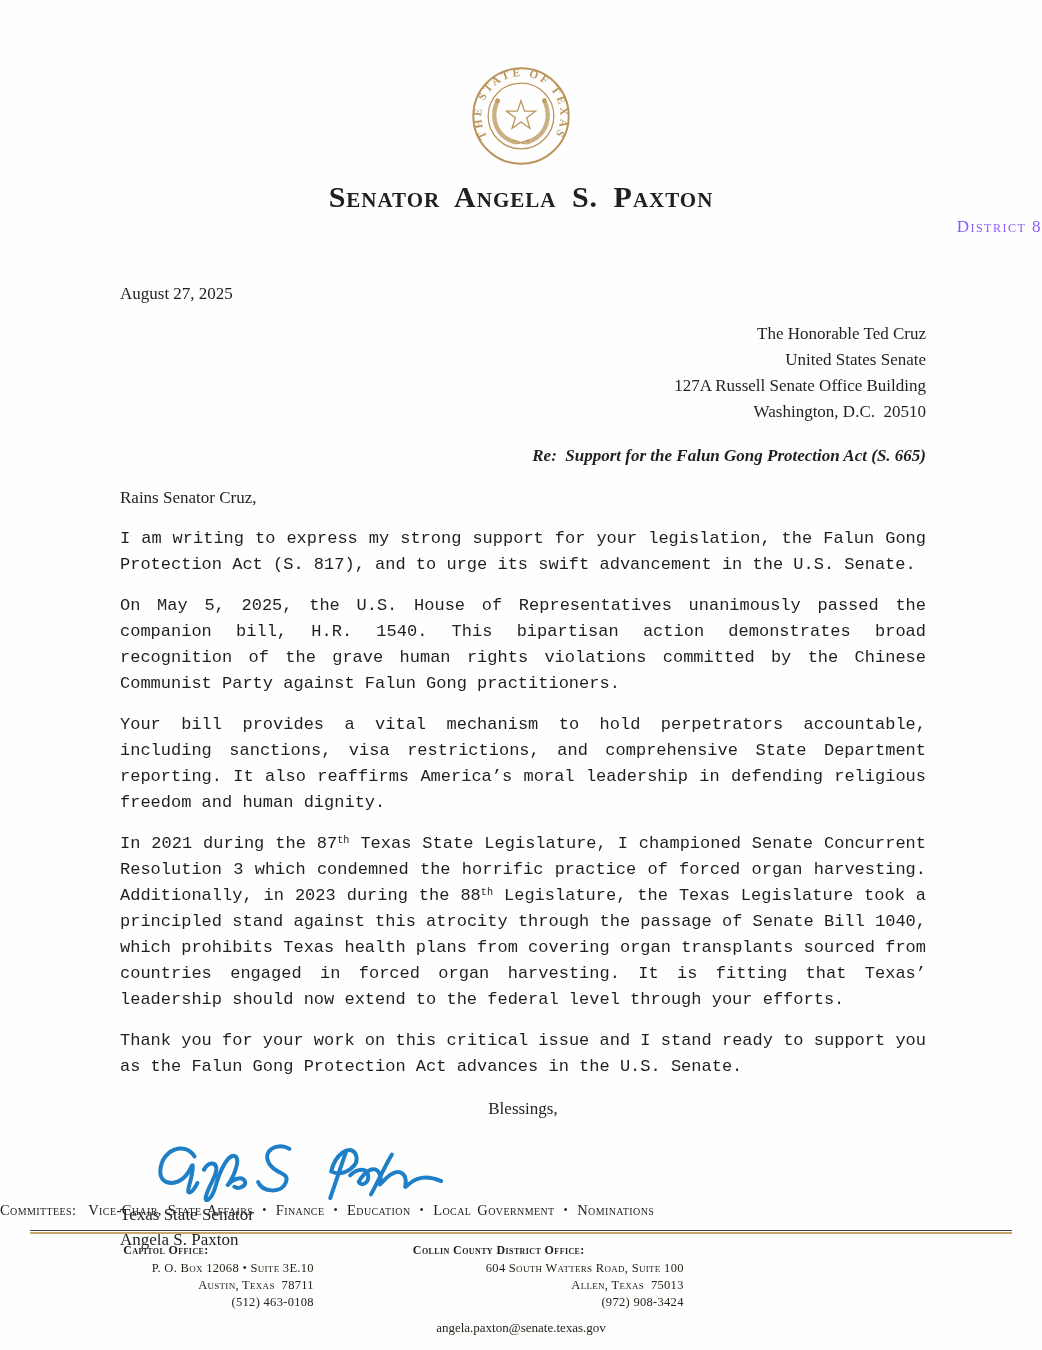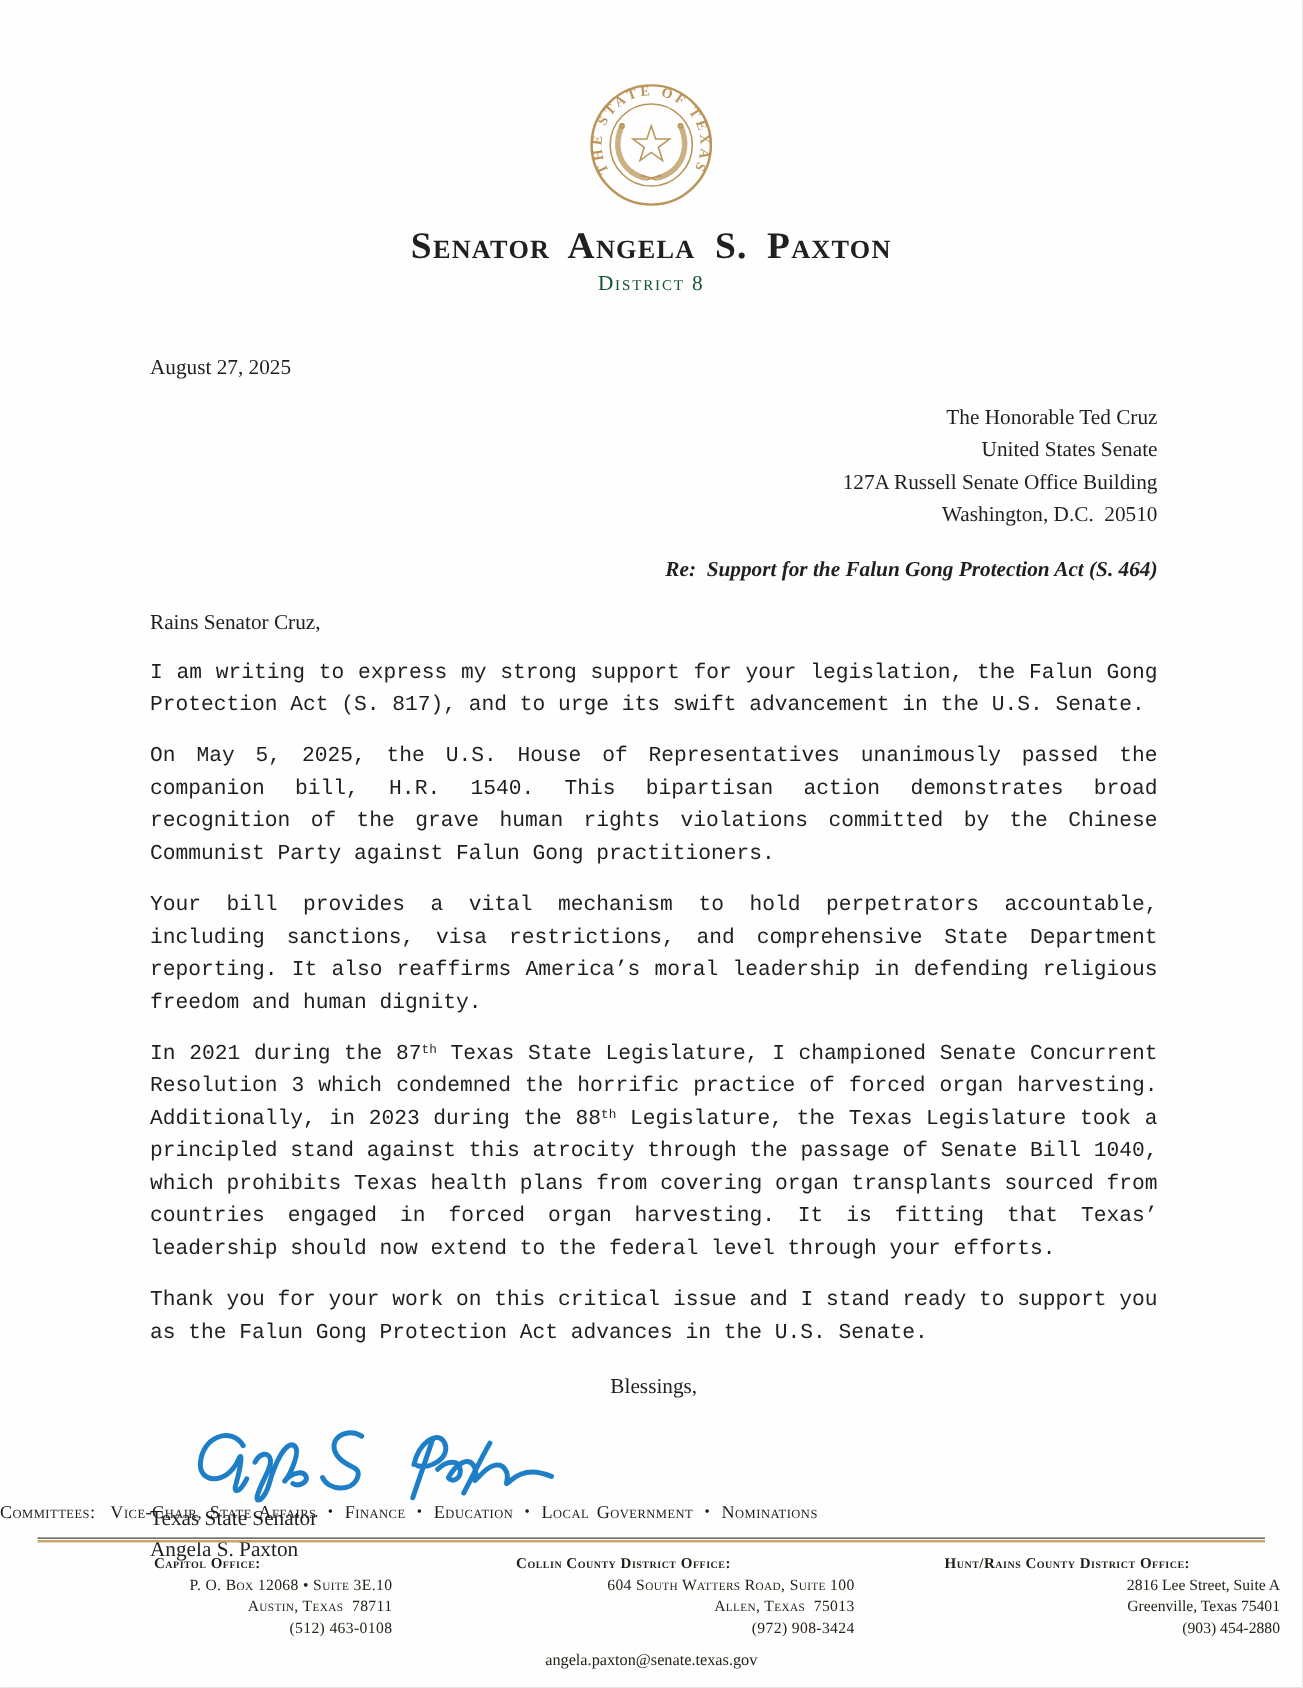--- a/index.html
+++ b/index.html
@@ -23,21 +23,22 @@
     font-variant:small-caps;
     letter-spacing:1px;
     word-spacing:7px;
     color:#202020;
   }
   .lh-district{
     margin-top:3px;
     font-size:17px;
     font-variant:small-caps;
     letter-spacing:1.5px;
-    color:#14532d;
+    color:#8b5cf6;
+    text-align:right;
   }
   
   .body{
     margin:44px 116px 0 120px;
     font-size:17px;
     line-height:26px;
   }
   .pre{white-space:pre-wrap;text-align:right;}
   .date{margin:0 0 14px 0;}
   .recipient div{line-height:26px;}
@@ -133,21 +134,21 @@
   <main class="body">
     <p class="date">August 27, 2025</p>
 
     <div class="recipient">
       <div class="pre">The Honorable Ted Cruz</div>
       <div class="pre">United States Senate</div>
       <div class="pre">127A Russell Senate Office Building</div>
       <div class="pre">Washington, D.C.  20510</div>
     </div>
 
-    <p class="subject pre">Re:  Support for the Falun Gong Protection Act (S. 464)</p>
+    <p class="subject pre">Re:  Support for the Falun Gong Protection Act (S. 665)</p>
 
     <p class="salutation">Rains Senator Cruz,</p>
 
     <p class="para"><span>I am writing to express my strong support for your legislation, the Falun Gong Protection Act (S. 817), and to urge its swift advancement in the U.S. Senate.</span></p>
     <p class="para"><span>On May 5, 2025, the U.S. House of Representatives unanimously passed the companion bill, H.R. 1540.  This bipartisan action demonstrates broad recognition of the grave human rights violations committed by the Chinese Communist Party against Falun Gong practitioners.</span></p>
     <p class="para"><span>Your bill provides a vital mechanism to hold perpetrators accountable, including sanctions, visa restrictions, and comprehensive State Department reporting.  It also reaffirms America’s moral leadership in defending religious freedom and human dignity.</span></p>
     <p class="para"><span>In 2021 during the 87</span><sup>th</sup><span> Texas State Legislature, I championed Senate Concurrent Resolution 3 which condemned the horrific practice of forced organ harvesting.  Additionally, in 2023 during the 88</span><sup>th</sup><span> Legislature, the Texas Legislature took a principled stand against this atrocity through the passage of Senate Bill 1040, which prohibits Texas health plans from covering organ transplants sourced from countries engaged in forced organ harvesting.  It is fitting that Texas’ leadership should now extend to the federal level through your efforts.</span></p>
     <p class="para"><span>Thank you for your work on this critical issue and I stand ready to support you as the Falun Gong Protection Act advances in the U.S. Senate.</span></p>
 
     <p class="closing">Blessings,</p>
@@ -193,24 +194,18 @@
         <div class="line pre">P. O. Box 12068 • Suite 3E.10</div>
         <div class="line pre">Austin, Texas  78711</div>
         <div class="line pre">(512) 463-0108</div>
       </div>
       <div class="office caps">
         <div class="office-name">Collin County District Office:</div>
         <div class="line pre">604 South Watters Road, Suite 100</div>
         <div class="line pre">Allen, Texas  75013</div>
         <div class="line pre">(972) 908-3424</div>
       </div>
-      <div class="office">
-        <div class="office-name">Hunt/Rains County District Office:</div>
-        <div class="line pre">2816 Lee Street, Suite A</div>
-        <div class="line pre">Greenville, Texas 75401</div>
-        <div class="line pre">(903) 454-2880</div>
-      </div>
     </div>
 
     <div class="email">angela.paxton@senate.texas.gov</div>
   </footer>
 
 </div>
 
 </body></html>

